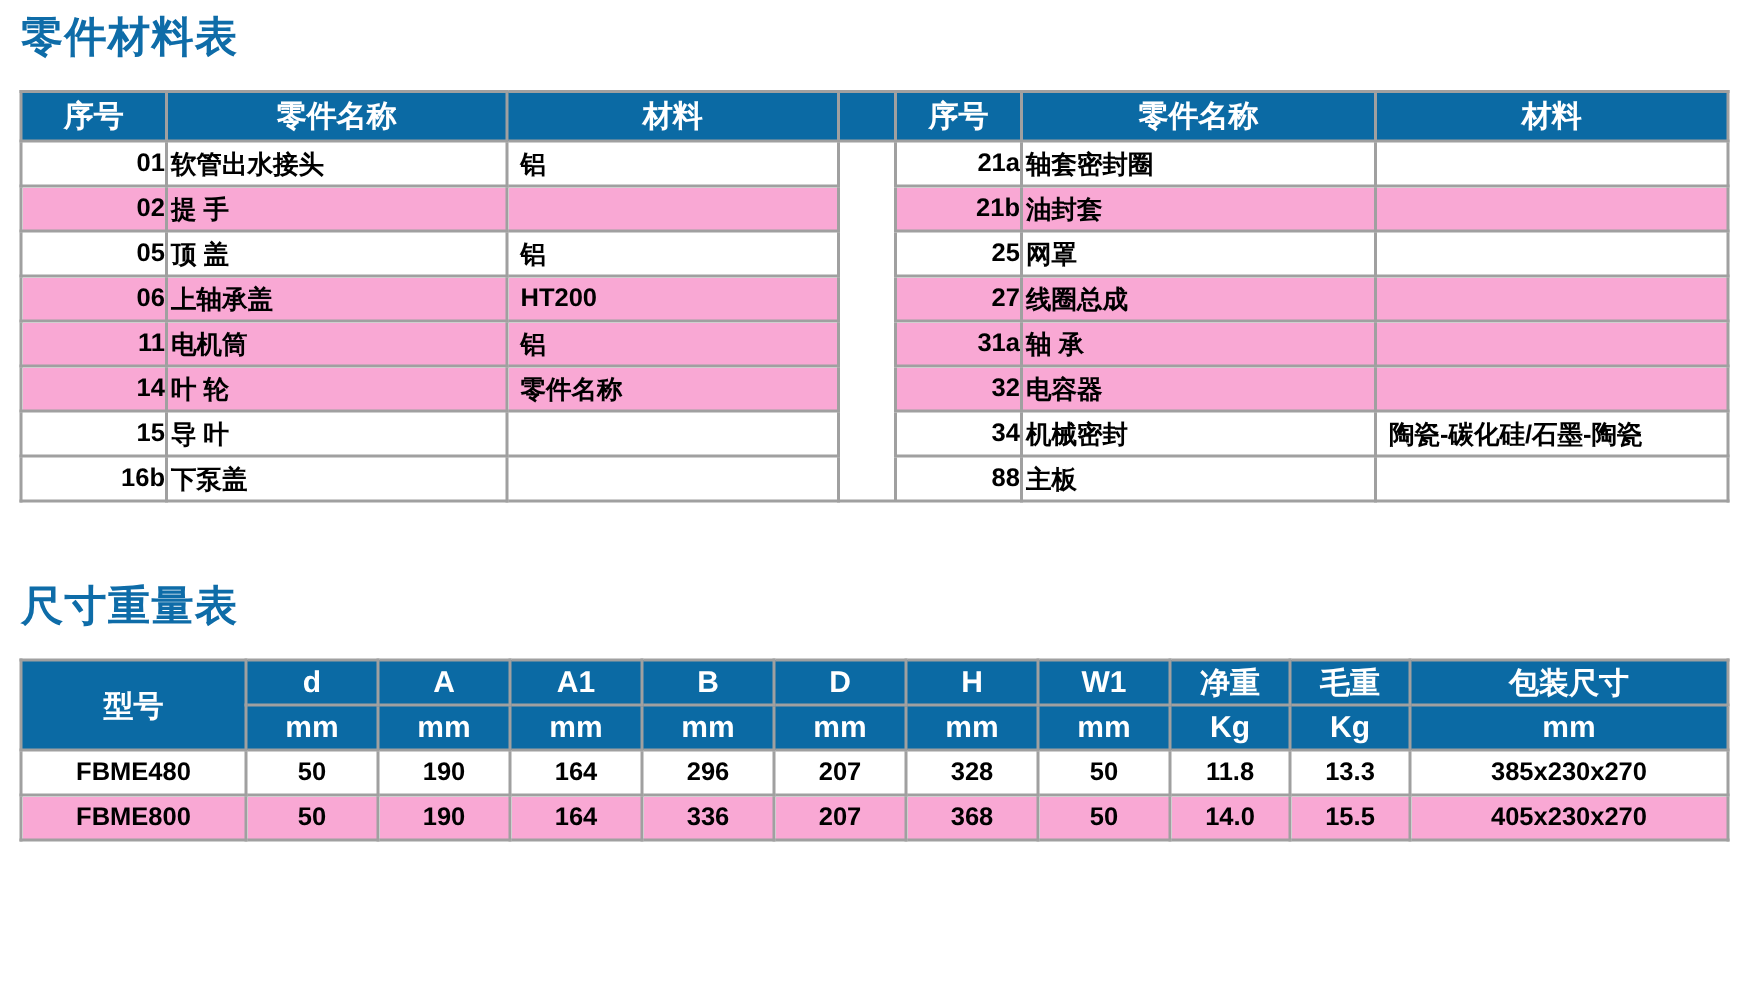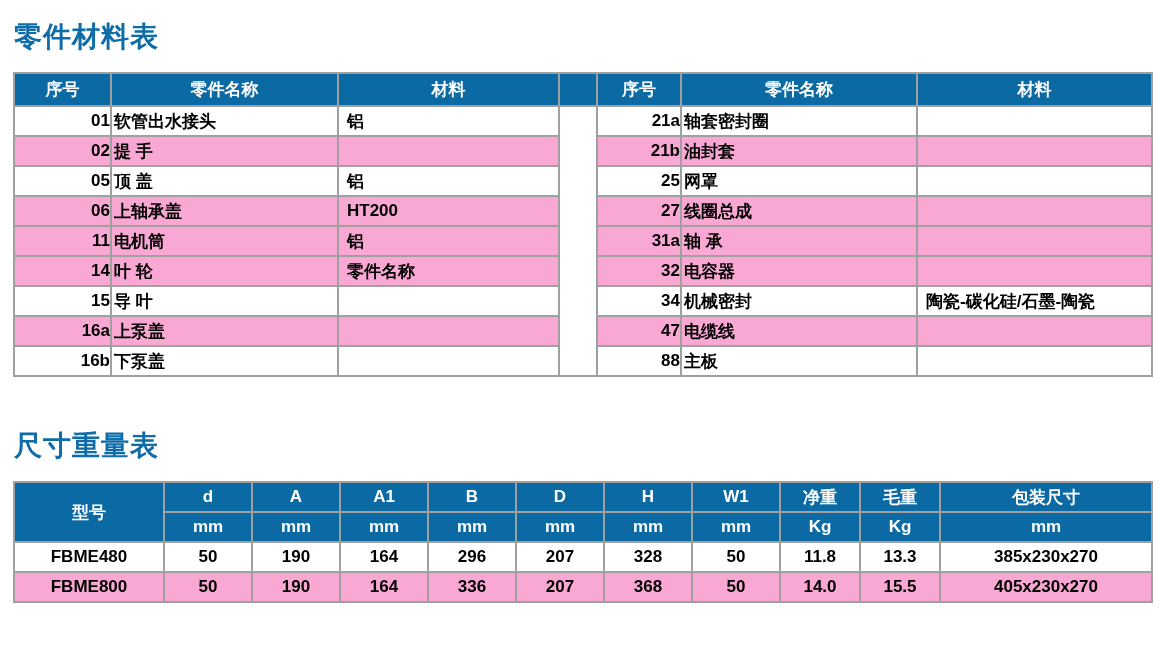--- a/index.html
+++ b/index.html
@@ -10,36 +10,36 @@
     color: #000;
     overflow: hidden;
   }
   .page { padding: 6px 13px 0 13px; }
 
   .section-title {
     color: #0e6ca8;
     font-size: 28px;
     font-weight: 700;
     letter-spacing: 1px;
-    margin: 12px 0 16px 1px;
+    margin: 0 0 16px 1px;
   }
   .section-title.second { margin-top: 50px; }
 
   table {
     border-collapse: collapse;
     table-layout: fixed;
     width: 1138px;
     border: 2px solid #a0a0a0;
   }
   th, td { border: 2px solid #a0a0a0; }
 
   thead th {
     background: #0b6aa4;
     color: #ffffff;
-    font-size: 17px;
+    font-size: 20px;
     font-weight: 700;
     text-align: center;
     height: 33px;
     padding: 0 4px;
   }
 
   td {
     height: 30px;
     font-size: 17px;
     font-weight: 700;
@@ -150,29 +150,20 @@
         </tr>
         <tr>
           <td class="no">15</td>
           <td class="name">导 叶</td>
           <td class="material"></td>
           <td class="sep"></td>
           <td class="no">34</td>
           <td class="name">机械密封</td>
           <td class="material">陶瓷-碳化硅/石墨-陶瓷</td>
         </tr>
-        <tr class="alt">
-          <td class="no">16a</td>
-          <td class="name">上泵盖</td>
-          <td class="material"></td>
-          <td class="sep"></td>
-          <td class="no">47</td>
-          <td class="name">电缆线</td>
-          <td class="material"></td>
-        </tr>
         <tr>
           <td class="no">16b</td>
           <td class="name">下泵盖</td>
           <td class="material"></td>
           <td class="sep"></td>
           <td class="no">88</td>
           <td class="name">主板</td>
           <td class="material"></td>
         </tr>
       </tbody>

